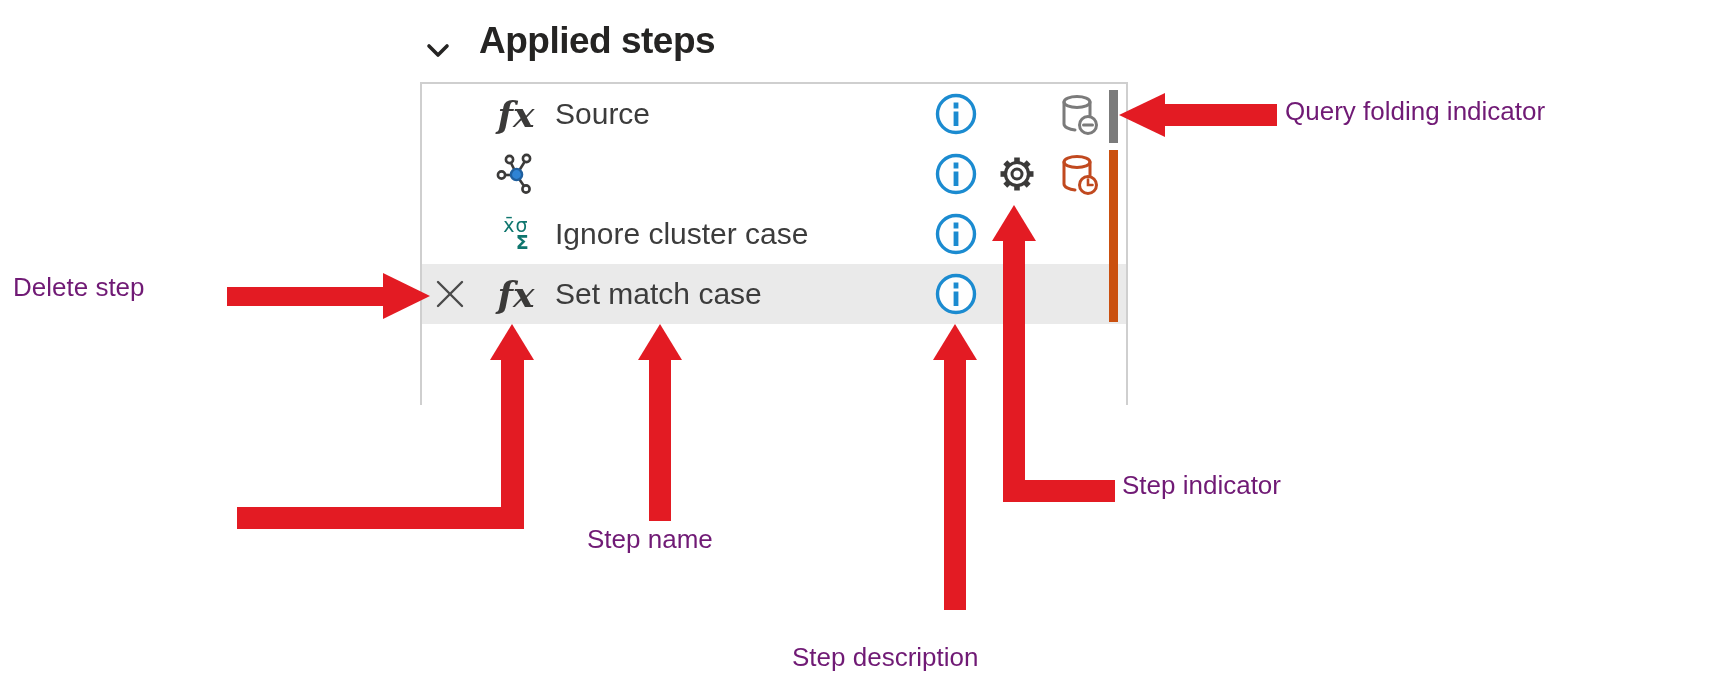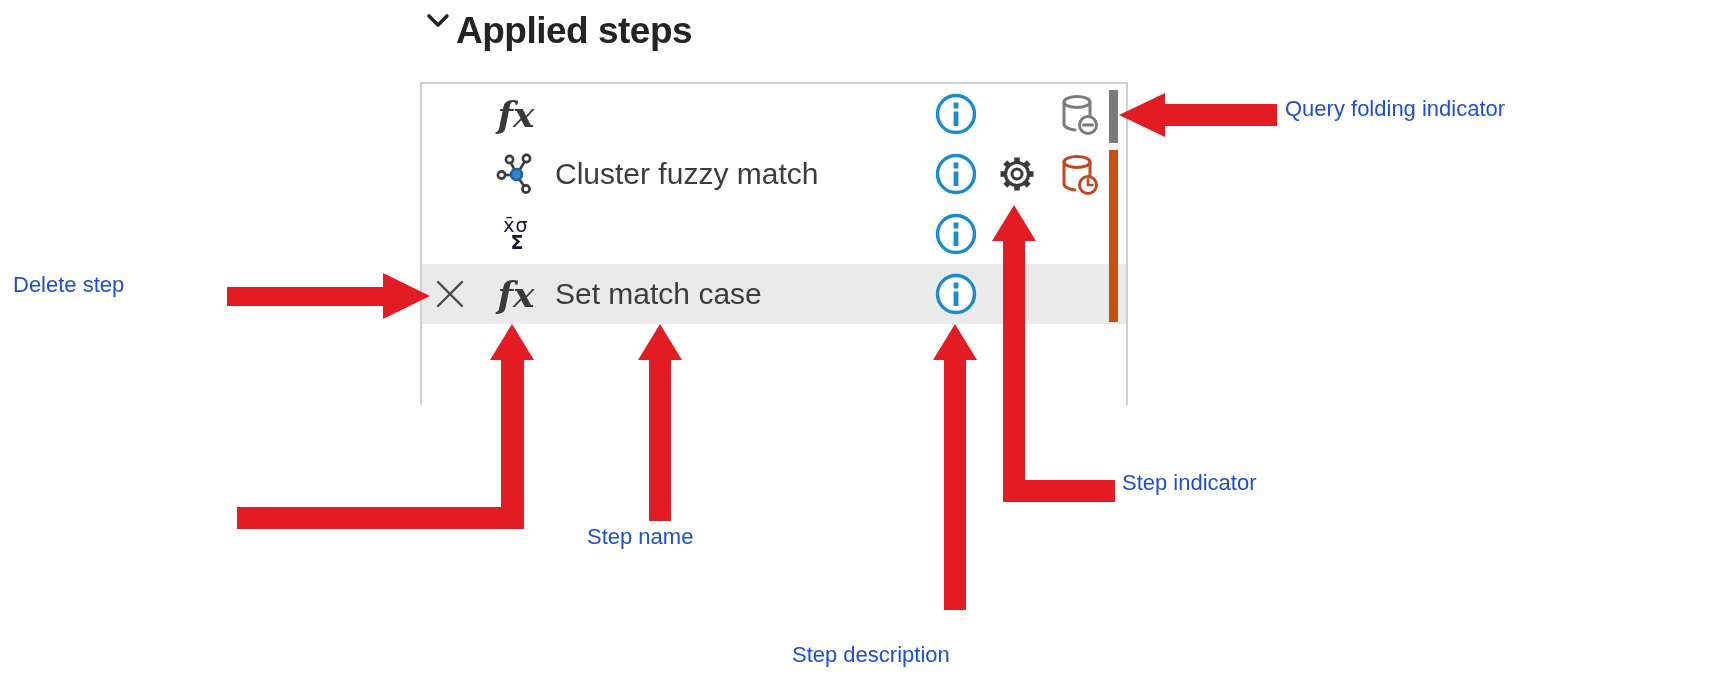--- a/index.html
+++ b/index.html
@@ -3,47 +3,47 @@
 <meta charset="utf-8">
 <style>
   html,body{margin:0;padding:0;background:#fff;}
   #canvas{
     position:relative;width:1713px;height:680px;background:#ffffff;overflow:hidden;
     font-family:"Liberation Sans",sans-serif;
   }
   .abs{position:absolute;}
 
   
-  .title-row{left:425px;top:10px;height:52px;display:flex;align-items:flex-start;gap:5px;}
+  .title-row{left:425px;top:10px;height:52px;display:flex;align-items:flex-end;gap:28px;}
   .title-text{font-size:37px;font-weight:bold;color:#252423;letter-spacing:-0.5px;}
 
   
   .panel{left:420px;top:82px;width:708px;height:323px;box-sizing:border-box;
          border:2px solid #cfcfcf;border-bottom:none;background:#fff;padding-left:24px;}
   .step-row{position:absolute;left:0;width:704px;height:60px;display:flex;align-items:center;}
   .step-row.selected{background:#eaeaea;}
   .row0{top:0;} .row1{top:60px;} .row2{top:120px;} .row3{top:180px;}
 
   .x-icon{position:absolute;left:12px;top:14px;width:32px;height:32px;cursor:pointer;}
   .step-icon{position:absolute;left:71px;top:0;width:46px;height:60px;
              display:flex;align-items:center;justify-content:center;}
   .fx-glyph{font-family:"DejaVu Serif",serif;font-style:italic;font-weight:600;
             font-size:36px;color:#3b3a39;line-height:60px;}
-  .stats-glyph{font-family:"DejaVu Sans",sans-serif;color:#0f172a;text-align:center;line-height:1;}
+  .stats-glyph{font-family:"DejaVu Sans",sans-serif;color:#0f766e;text-align:right;line-height:1;}
   .stats-top{font-size:19px;letter-spacing:1px;}
   .stats-bottom{font-size:19px;font-weight:bold;margin-top:-2px;padding-left:2px;}
   .step-name{position:absolute;left:133px;top:0;line-height:60px;font-size:30px;color:#3c3c3c;white-space:nowrap;}
   .info-icon{position:absolute;left:512px;top:8px;width:44px;height:44px;cursor:pointer;}
   .gear-icon{position:absolute;left:575px;top:10px;width:40px;height:40px;cursor:pointer;}
   .cyl-icon{position:absolute;left:638px;top:8px;width:38px;height:44px;}
   .bar-gray{left:687px;top:6px;width:9px;height:53px;background:#7b7b7b;}
   .bar-orange{left:687px;top:66px;width:9px;height:172px;background:#ca500f;}
 
   
-  .ann-label{font-size:22px;color:#1d4ed8;white-space:nowrap;}
+  .ann-label{font-size:26px;color:#701a75;white-space:nowrap;}
   .shaft{background:#e31b23;}
   .head-right{width:0;height:0;border-top:23px solid transparent;border-bottom:23px solid transparent;
               border-left:47px solid #e31b23;}
   .head-left{width:0;height:0;border-top:22px solid transparent;border-bottom:22px solid transparent;
              border-right:46px solid #e31b23;}
   .head-up{width:0;height:0;border-left:22px solid transparent;border-right:22px solid transparent;
            border-bottom:36px solid #e31b23;}
 </style>
 </head>
 <body>
@@ -58,20 +58,21 @@
     </span>
     <span class="title-text">Applied steps</span>
   </div>
 
   <div class="abs panel">
 
     <div class="step-row row0">
       <span class="step-icon">
         <span class="fx-glyph">fx</span>
       </span>
+      <span class="step-name">Source</span>
       <span class="info-icon">
         <svg width="44" height="44" viewBox="0 0 44 44">
             <circle cx="22" cy="22" r="18.5" fill="#fefefe" stroke="#1b8bd0" stroke-width="3.4"></circle>
             <rect x="19.6" y="10.5" width="4.8" height="6" fill="#1b8bd0"></rect>
             <rect x="19.6" y="19.5" width="4.8" height="14.5" fill="#1b8bd0"></rect>
           </svg>
       </span>
       <span class="cyl-icon">
         <svg width="38" height="44" viewBox="0 0 38 44">
           <g fill="none" stroke="#7b7b7b" stroke-width="3" stroke-linecap="round">
@@ -94,21 +95,20 @@
             <line x1="29.5" y1="9" x2="24.5" y2="17"></line>
             <line x1="29" y1="33" x2="24.5" y2="26.5"></line>
             <circle cx="6.5" cy="22" r="3.6" fill="#fff"></circle>
             <circle cx="14.5" cy="6.5" r="3.6" fill="#fff"></circle>
             <circle cx="31.5" cy="5.5" r="3.6" fill="#fff"></circle>
             <circle cx="31" cy="36" r="3.6" fill="#fff"></circle>
           </g>
           <circle cx="21.5" cy="21.5" r="5.6" fill="#2e83d4" stroke="#1f5f9e" stroke-width="2.4"></circle>
         </svg>
       </span>
-      <span class="step-name">Cluster fuzzy match</span>
       <span class="info-icon">
         <svg width="44" height="44" viewBox="0 0 44 44">
             <circle cx="22" cy="22" r="18.5" fill="#fefefe" stroke="#1b8bd0" stroke-width="3.4"></circle>
             <rect x="19.6" y="10.5" width="4.8" height="6" fill="#1b8bd0"></rect>
             <rect x="19.6" y="19.5" width="4.8" height="14.5" fill="#1b8bd0"></rect>
           </svg>
       </span>
       <span class="gear-icon">
         <svg width="40" height="40" viewBox="0 0 40 40">
           <g stroke="#3b3a39" fill="none">
@@ -140,20 +140,21 @@
       </span>
     </div>
 
     <div class="step-row row2">
       <span class="step-icon">
         <span class="stats-glyph">
           <div class="stats-top">x̄σ</div>
           <div class="stats-bottom">Σ</div>
         </span>
       </span>
+      <span class="step-name">Ignore cluster case</span>
       <span class="info-icon">
         <svg width="44" height="44" viewBox="0 0 44 44">
             <circle cx="22" cy="22" r="18.5" fill="#fefefe" stroke="#1b8bd0" stroke-width="3.4"></circle>
             <rect x="19.6" y="10.5" width="4.8" height="6" fill="#1b8bd0"></rect>
             <rect x="19.6" y="19.5" width="4.8" height="14.5" fill="#1b8bd0"></rect>
           </svg>
       </span>
     </div>
 
     <div class="step-row row3 selected">

